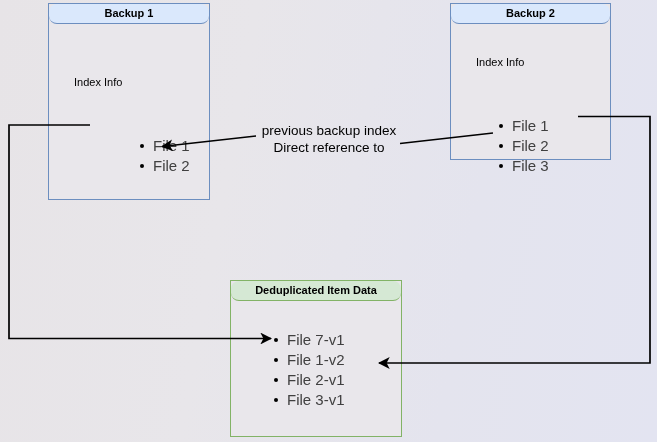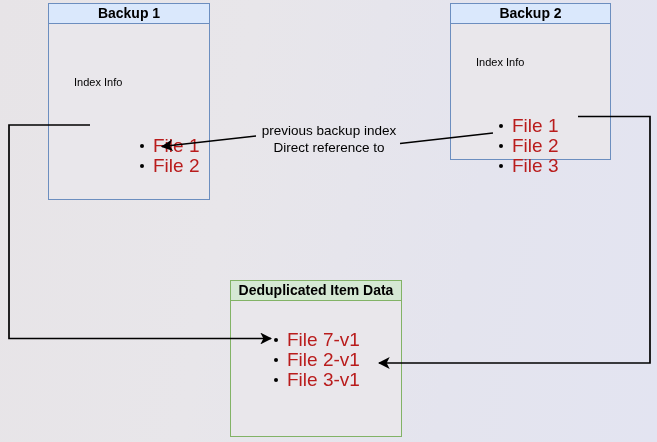--- a/index.html
+++ b/index.html
@@ -26,25 +26,26 @@
     box-sizing: border-box;
     border: 1px solid #6c8ebf;
     background: #e8e6ea;
     z-index: 3;
   }
   .node .node-header {
     box-sizing: border-box;
     height: 20px;
     line-height: 19px;
     text-align: center;
-    font-size: 14px;
+    font-size: 11px;
     font-weight: bold;
     color: #000;
     background: #dae8fc;
     border-bottom: 1px solid #6c8ebf;
+    border-radius: 8px;
   }
   .node .node-body {
     position: relative;
     box-sizing: border-box;
     height: calc(100% - 20px);
     background: rgba(255,255,255,0.06);
   }
 
   .node.green {
     border-color: #82b366;
@@ -62,23 +63,23 @@
   }
 
   ul.bullets {
     position: absolute;
     margin: 0;
     padding: 0;
     list-style: none;
   }
   ul.bullets li {
     position: relative;
-    font-size: 19px;
+    font-size: 15px;
     line-height: 20px;
-    color: #b91c1c;
+    color: #404040;
     white-space: nowrap;
     padding-left: 14px;
   }
   ul.bullets li::before {
     content: "";
     position: absolute;
     left: 1px;
     top: 8px;
     width: 4px;
     height: 4px;
@@ -134,20 +135,21 @@
         <li>File 3</li>
       </ul>
     </div>
   </div>
 
   <div class="node green" id="node-dedup" style="left:230px; top:280px; width:172px; height:157px;">
     <div class="node-header">Deduplicated Item Data</div>
     <div class="node-body">
       <ul class="bullets" style="left:42px; top:29px;">
         <li>File 7-v1</li>
+        <li>File 1-v2</li>
         <li>File 2-v1</li>
         <li>File 3-v1</li>
       </ul>
     </div>
   </div>
 
   <div class="edge-label" style="left:248px; top:122px; width:162px;">
     <div>previous backup index</div>
     <div>Direct reference to</div>
   </div>

